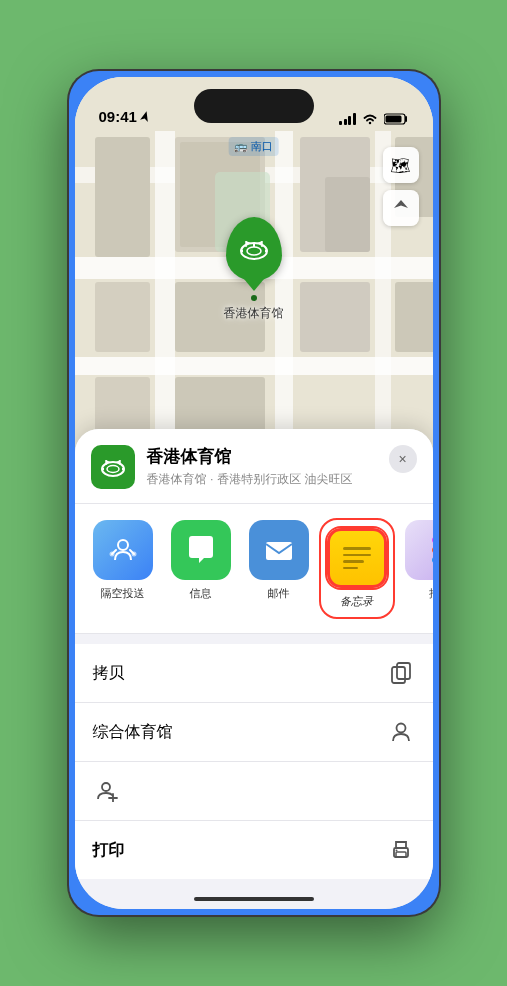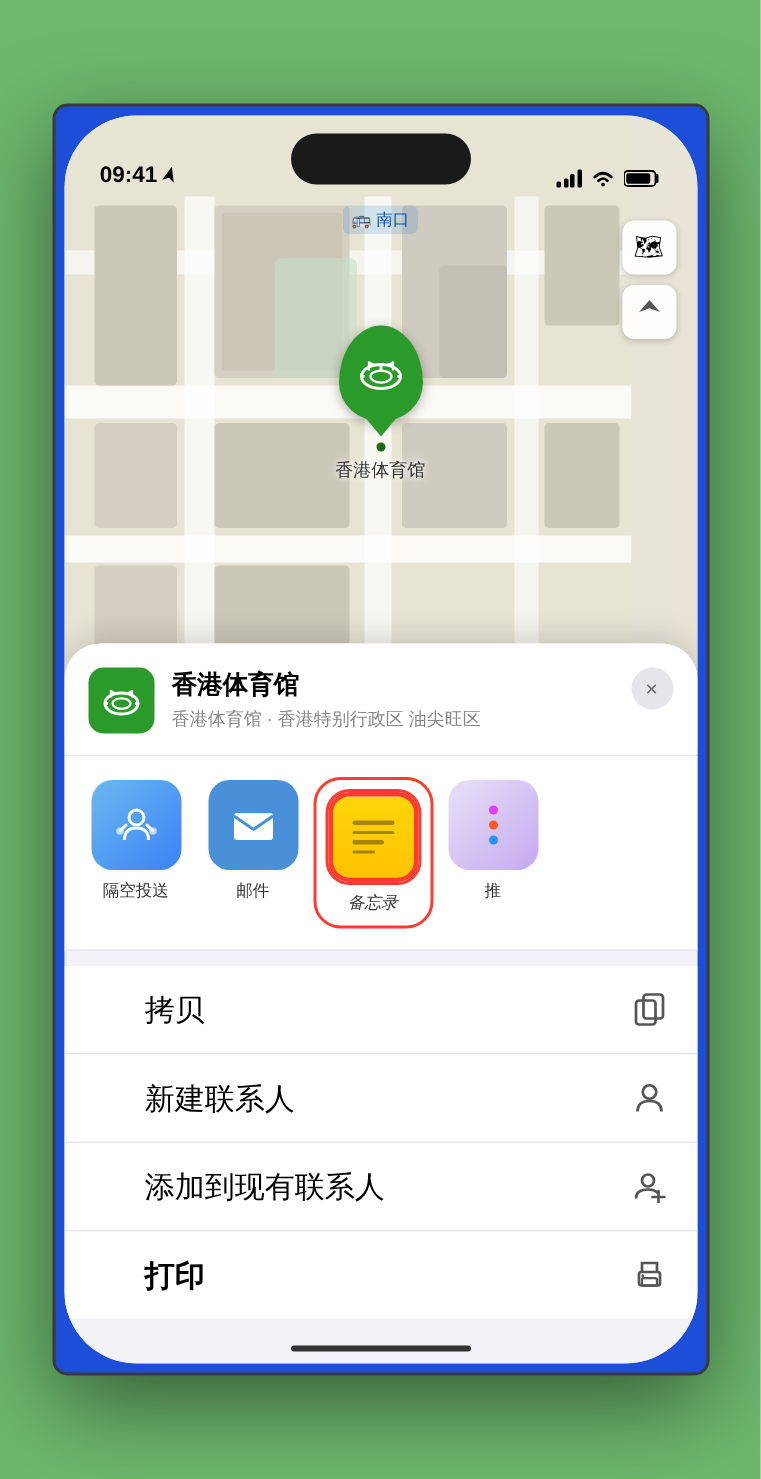--- a/index.html
+++ b/index.html
@@ -8,24 +8,24 @@
       width: 507px;
       height: 986px;
       background: #6db86d;
       display: flex;
       align-items: center;
       justify-content: center;
       font-family: -apple-system, "PingFang SC", "Helvetica Neue", sans-serif;
     }
 
     .phone-frame {
-      width: 434px;
+      width: 370px;
       height: 844px;
-      background: #1d4ed8;
-      border-radius: 8px;
+      background: #3b82f6;
+      border-radius: 30px;
       position: relative;
       box-shadow: 0 0 0 2px #3a3a3a, 0 20px 60px rgba(0,0,0,0.5);
       overflow: hidden;
     }
 
     .phone-screen {
       position: absolute;
       top: 6px;
       left: 6px;
       right: 6px;
@@ -335,23 +335,22 @@
       padding: 15px 18px;
       border-bottom: 1px solid #e5e5ea;
     }
 
     .action-item:last-child {
       border-bottom: none;
       font-weight: bold;
     }
 
     .action-text {
-      font-size: 20px;
+      font-size: 16px;
       color: #000;
-      margin-left: 36px;
     }
 
     .action-icon {
       width: 28px;
       height: 28px;
       display: flex;
       align-items: center;
       justify-content: center;
       color: #555;
     }
@@ -517,20 +516,28 @@
               <circle cx="16" cy="11" r="5" fill="none" stroke="white" stroke-width="2"></circle>
               <path d="M8 26 Q8 18 16 18 Q24 18 24 26" fill="none" stroke="white" stroke-width="2"></path>
               <path d="M5 20 L9 16 M27 20 L23 16" stroke="white" stroke-width="2" stroke-linecap="round"></path>
               <circle cx="5" cy="20" r="2.5" fill="white" opacity="0.6"></circle>
               <circle cx="27" cy="20" r="2.5" fill="white" opacity="0.6"></circle>
             </svg>
           </div>
           <span class="share-label">隔空投送</span>
         </div>
 
+        <div class="share-item">
+          <div class="share-icon-wrap share-icon-messages">
+            <svg width="34" height="34" viewBox="0 0 34 34">
+              <path d="M5 6 Q5 3 8 3 L26 3 Q29 3 29 6 L29 22 Q29 25 26 25 L20 25 L15 30 L15 25 L8 25 Q5 25 5 22 Z" fill="white"></path>
+            </svg>
+          </div>
+          <span class="share-label">信息</span>
+        </div>
 
         <div class="share-item">
           <div class="share-icon-wrap share-icon-mail">
             <svg width="34" height="34" viewBox="0 0 34 34">
               <rect x="4" y="9" width="26" height="18" rx="2" fill="white"></rect>
               <path d="M4 11 L17 20 L30 11" stroke="#4a90d9" stroke-width="2" fill="none"></path>
             </svg>
           </div>
           <span class="share-label">邮件</span>
         </div>
@@ -566,31 +573,30 @@
           <span class="action-text">拷贝</span>
           <div class="action-icon">
             <svg width="22" height="22" viewBox="0 0 22 22">
               <rect x="7" y="1" width="13" height="16" rx="2" fill="none" stroke="#555" stroke-width="1.8"></rect>
               <rect x="2" y="5" width="13" height="16" rx="2" fill="none" stroke="#555" stroke-width="1.8"></rect>
             </svg>
           </div>
         </div>
 
         <div class="action-item">
-          <span class="action-text">新建联系人</span>
+          <span class="action-text">综合体育馆</span>
           <div class="action-icon">
             <svg width="22" height="22" viewBox="0 0 22 22">
               <circle cx="11" cy="7" r="4.5" fill="none" stroke="#555" stroke-width="1.8"></circle>
               <path d="M3 20 Q3 13 11 13 Q19 13 19 20" fill="none" stroke="#555" stroke-width="1.8"></path>
             </svg>
           </div>
         </div>
 
         <div class="action-item">
-          <span class="action-text">添加到现有联系人</span>
           <div class="action-icon">
             <svg width="22" height="22" viewBox="0 0 22 22">
               <circle cx="10" cy="7" r="4" fill="none" stroke="#555" stroke-width="1.8"></circle>
               <path d="M2 19 Q2 13 10 13 Q15 13 17 16" fill="none" stroke="#555" stroke-width="1.8"></path>
               <line x1="17" y1="14" x2="17" y2="22" stroke="#555" stroke-width="1.8" stroke-linecap="round"></line>
               <line x1="13" y1="18" x2="21" y2="18" stroke="#555" stroke-width="1.8" stroke-linecap="round"></line>
             </svg>
           </div>
         </div>
 

